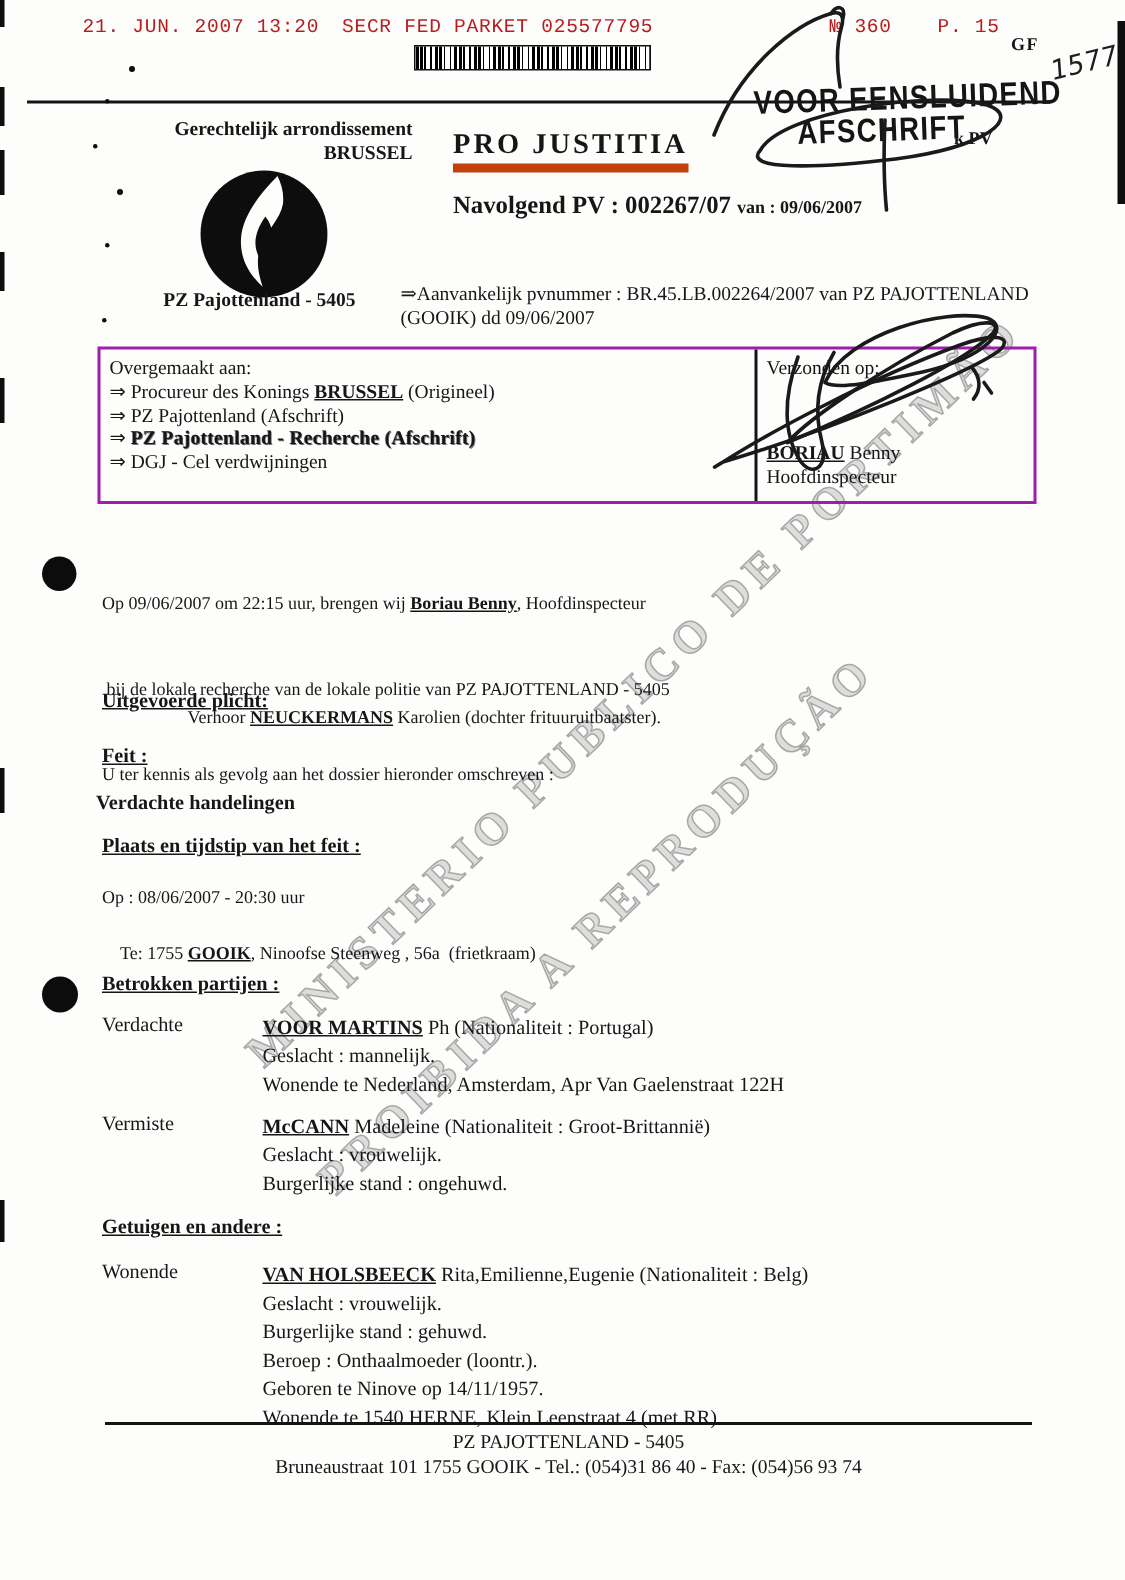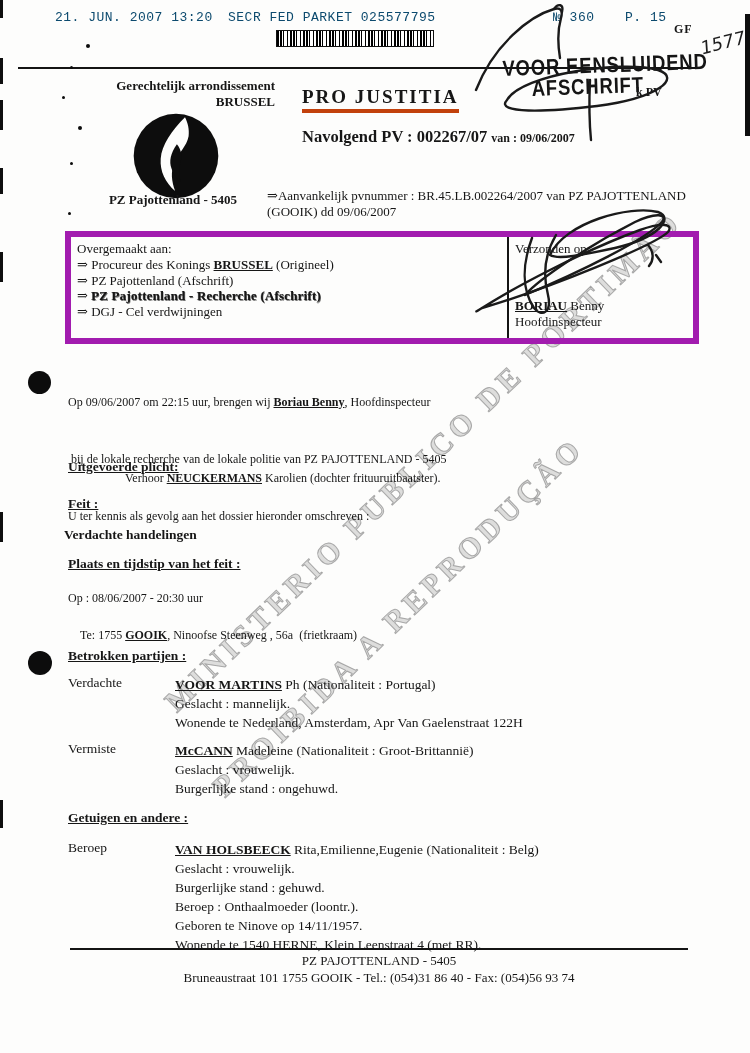--- a/index.html
+++ b/index.html
@@ -2,41 +2,41 @@
 <html><head>
 <meta charset="utf-8">
 <style>
   html,body{margin:0;padding:0;background:#e8e8e8;}
   #page{
     position:relative;width:750px;height:1053px;background:#fdfdfc;
     font-family:"Liberation Serif","DejaVu Serif",serif;color:#161616;
     overflow:hidden;margin:0 auto;
   }
   .abs{position:absolute;}
-  .mono{font-family:"Liberation Mono","DejaVu Sans Mono",monospace;font-size:13px;letter-spacing:.5px;color:#0c4a6e;}
+  .mono{font-family:"Liberation Mono","DejaVu Sans Mono",monospace;font-size:13px;letter-spacing:.5px;color:#b91c1c;}
   .b{font-weight:bold;}
   .u{text-decoration:underline;}
   .sz13{font-size:13px;}
   .body-text{font-size:12px;line-height:19px;white-space:pre-wrap;}
   .heading{font-size:13.5px;font-weight:bold;text-decoration:underline;}
   .barcode{
     width:156px;height:15px;
     background:repeating-linear-gradient(90deg,#000 0 2px,#fff 2px 3px,#000 3px 5px,#fff 5px 6px,#000 6px 7px,#fff 7px 10px,#000 10px 11px,#fff 11px 13px);
     outline:1px solid #111;
   }
   .hr{background:#141414;}
   .stamp{
     font-family:"Liberation Sans","DejaVu Sans",sans-serif;font-weight:bold;color:#151515;
     transform:rotate(-2deg) scaleX(.84);transform-origin:left top;letter-spacing:1px;line-height:21px;
   }
   .stamp .l1{font-size:22px;}
   .stamp .l2{font-size:22px;padding-left:34px;}
   .routing-table{
-    left:65px;top:231px;width:622px;height:101px;border:6px solid #a21caf;
-    display:flex;font-size:13px;
+    left:65px;top:231px;width:622px;height:101px;border:2px solid #a21caf;
+    display:flex;font-size:13px;font-family:Liberation Serif, serif;
   }
   .cell-left{width:438px;border-right:2px solid #141414;padding:4px 6px;box-sizing:border-box;}
   .cell-right{flex:1;padding:4px 6px;box-sizing:border-box;position:relative;}
   .routing-items{margin-top:0;line-height:15.5px;}
   .overtyped{font-weight:bold;text-shadow:.6px .8px 0 rgba(0,0,0,.55), -.4px .3px 0 rgba(0,0,0,.35);letter-spacing:.2px;}
   .party-label{font-size:13.5px;}
   .party-block{font-size:13.5px;line-height:19px;}
   .wm{
     font-size:30px;letter-spacing:5px;font-weight:bold;
     color:rgba(158,158,158,.34);
@@ -86,21 +86,21 @@
   </div>
 
   <svg class="abs content" style="left:131px;top:111px;" width="90" height="90" viewBox="0 0 100 100">
     <circle cx="50" cy="50" r="47" fill="#0d0d0d"></circle>
     <path d="M60,7 C45,22 34,38 33,53 C32,67 38,79 49,89 C45,77 44,68 48,58 C53,46 62,39 64,28 C65,20 63,13 60,7 Z" fill="#fdfdfc"></path>
     <path d="M51,37 C44,47 42,56 45,64 C47,71 52,76 55,79 C53,71 53,64 55,57 C57,50 56,43 51,37 Z" fill="#0d0d0d"></path>
   </svg>
 
   <div class="abs content b" style="left:83px;top:192px;width:180px;text-align:center;font-size:13px;">PZ Pajottenland - 5405</div>
 
-  <div class="abs content b" style="left:302px;top:86px;font-size:19px;letter-spacing:2px;border-bottom:4px solid #c2410c;padding-bottom:1px;">PRO JUSTITIA</div>
+  <div class="abs content b" style="left:302px;top:86px;font-size:19px;letter-spacing:2px;border-bottom:6px solid #c2410c;padding-bottom:1px;">PRO JUSTITIA</div>
   <div class="abs content" style="left:302px;top:127px;">
     <span class="b" style="font-size:16.5px;text-align:center;">Navolgend PV : 002267/07</span>
     <span class="b" style="font-size:12px;">van : 09/06/2007</span>
   </div>
   <div class="abs content sz13" style="left:267px;top:188px;width:424px;line-height:16px;">
     <div>⇒Aanvankelijk pvnummer : BR.45.LB.002264/2007 van PZ PAJOTTENLAND</div>
     <div>(GOOIK) dd 09/06/2007</div>
   </div>
 
   <div class="abs routing-table content">
@@ -163,21 +163,21 @@
 
   <div class="abs content party-label" style="left:68px;top:741px;">Vermiste</div>
   <div class="abs content party-block" style="left:175px;top:741px;width:480px;">
     <div><span class="b u">McCANN</span><span> Madeleine (Nationaliteit : Groot-Brittannië)</span></div>
     <div>Geslacht : vrouwelijk.</div>
     <div>Burgerlijke stand : ongehuwd.</div>
   </div>
 
   <div class="abs content heading" style="left:68px;top:810px;">Getuigen en andere :</div>
 
-  <div class="abs content party-label" style="left:68px;top:840px;">Beroep</div>
+  <div class="abs content party-label" style="left:68px;top:840px;">Wonende</div>
   <div class="abs content party-block" style="left:175px;top:840px;width:500px;">
     <div><span class="b u">VAN HOLSBEECK</span><span> Rita,Emilienne,Eugenie (Nationaliteit : Belg)</span></div>
     <div>Geslacht : vrouwelijk.</div>
     <div>Burgerlijke stand : gehuwd.</div>
     <div>Beroep : Onthaalmoeder (loontr.).</div>
     <div>Geboren te Ninove op 14/11/1957.</div>
     <div>Wonende te 1540 HERNE, Klein Leenstraat 4 (met RR).</div>
   </div>
 
   <div class="abs hr content" style="left:70px;top:948px;width:618px;height:2px;"></div>

